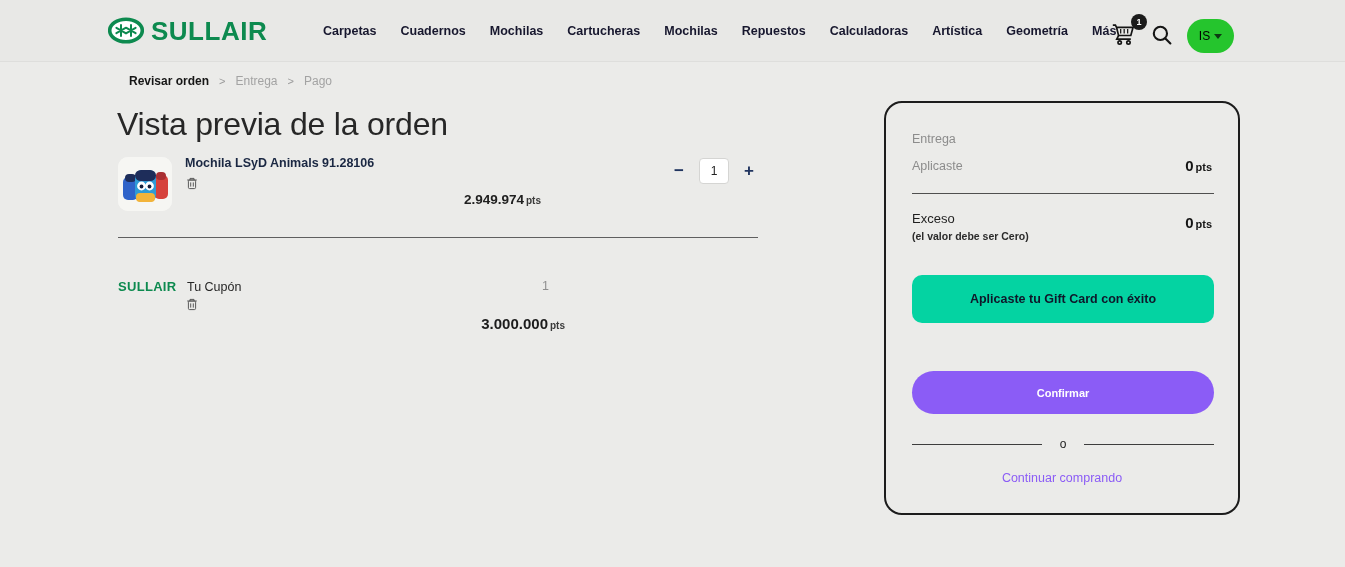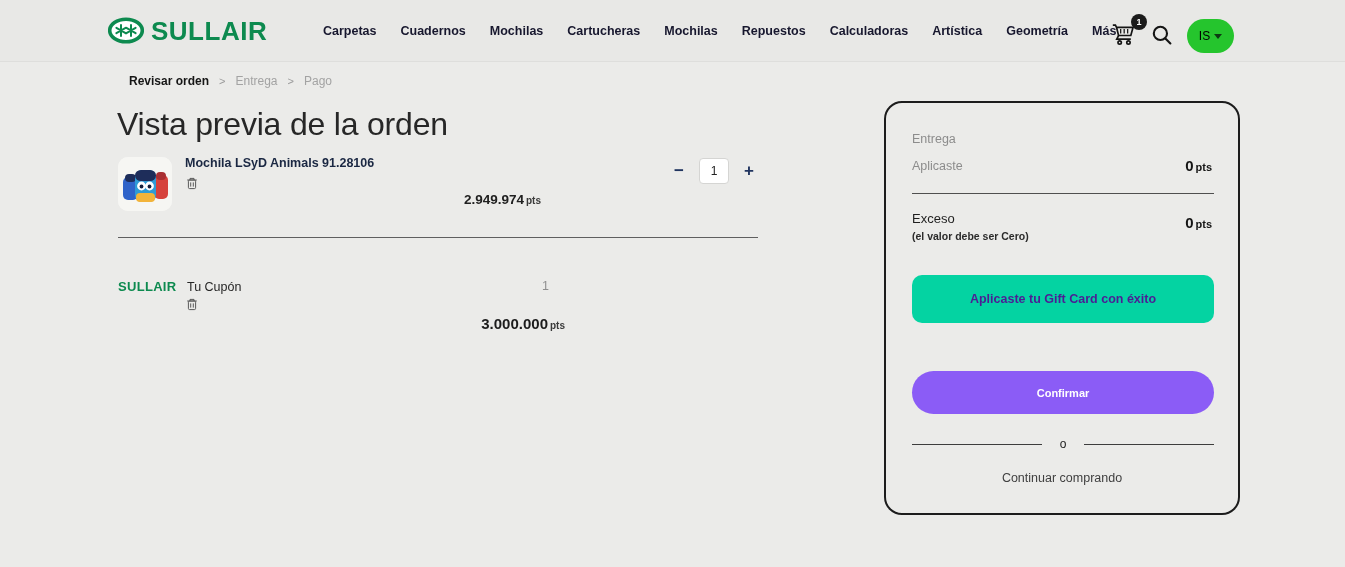--- a/index.html
+++ b/index.html
@@ -68,30 +68,30 @@
   .p-entrega { left:26px; top:29px; }
   .p-subtotal { left:26px; top:56px; }
   .p-val { position:absolute; font-size:15px; font-weight:700; color:#151515; }
   .p-val .unit { font-size:11px; font-weight:700; color:#151515; }
   .p-subtotal-val { right:26px; top:54px; }
   .p-divider { position:absolute; left:26px; top:90px; width:302px; height:1px; background:#4f4f4f; }
   .p-exceso { position:absolute; left:26px; top:108px; font-size:13px; font-weight:500; color:#1f1f1f; }
   .p-note { position:absolute; left:26px; top:127px; font-size:10.5px; font-weight:600; color:#2b2b2b; }
   .p-exceso-val { right:26px; top:111px; }
   .btn-giftcard { position:absolute; left:26px; top:172px; width:302px; height:48px; border:none;
-                  border-radius:10px; background:#04d3a2; color:#4c1d95; font-size:12.5px; font-weight:700;
+                  border-radius:10px; background:#04d3a2; color:#0f172a; font-size:12.5px; font-weight:700;
                   cursor:pointer; font-family:"Liberation Sans",sans-serif; }
   .btn-confirm { position:absolute; left:26px; top:268px; width:302px; height:43px; border:none;
                  border-radius:22px; background:#8b5cf6; color:#ffffff; font-size:11px; font-weight:700;
                  cursor:pointer; font-family:"Liberation Sans",sans-serif; }
   .or-row { position:absolute; left:26px; top:334px; width:302px; display:flex; align-items:center; gap:18px; }
   .or-line { flex:1; height:1px; background:#3d3d3d; }
   .or-label { font-size:12px; color:#1c1c1c; }
   .continue-link { position:absolute; left:0; top:368px; width:100%; text-align:center; font-size:12.5px;
-                   color:#404040; cursor:pointer; }
+                   color:#8b5cf6; cursor:pointer; }
 </style>
 </head>
 <body>
 
 <div class="stage">
 
   <div class="header">
     <div class="brand">
       <span style="line-height:0;">
         <svg width="36" height="27" viewBox="0 0 36 27">

